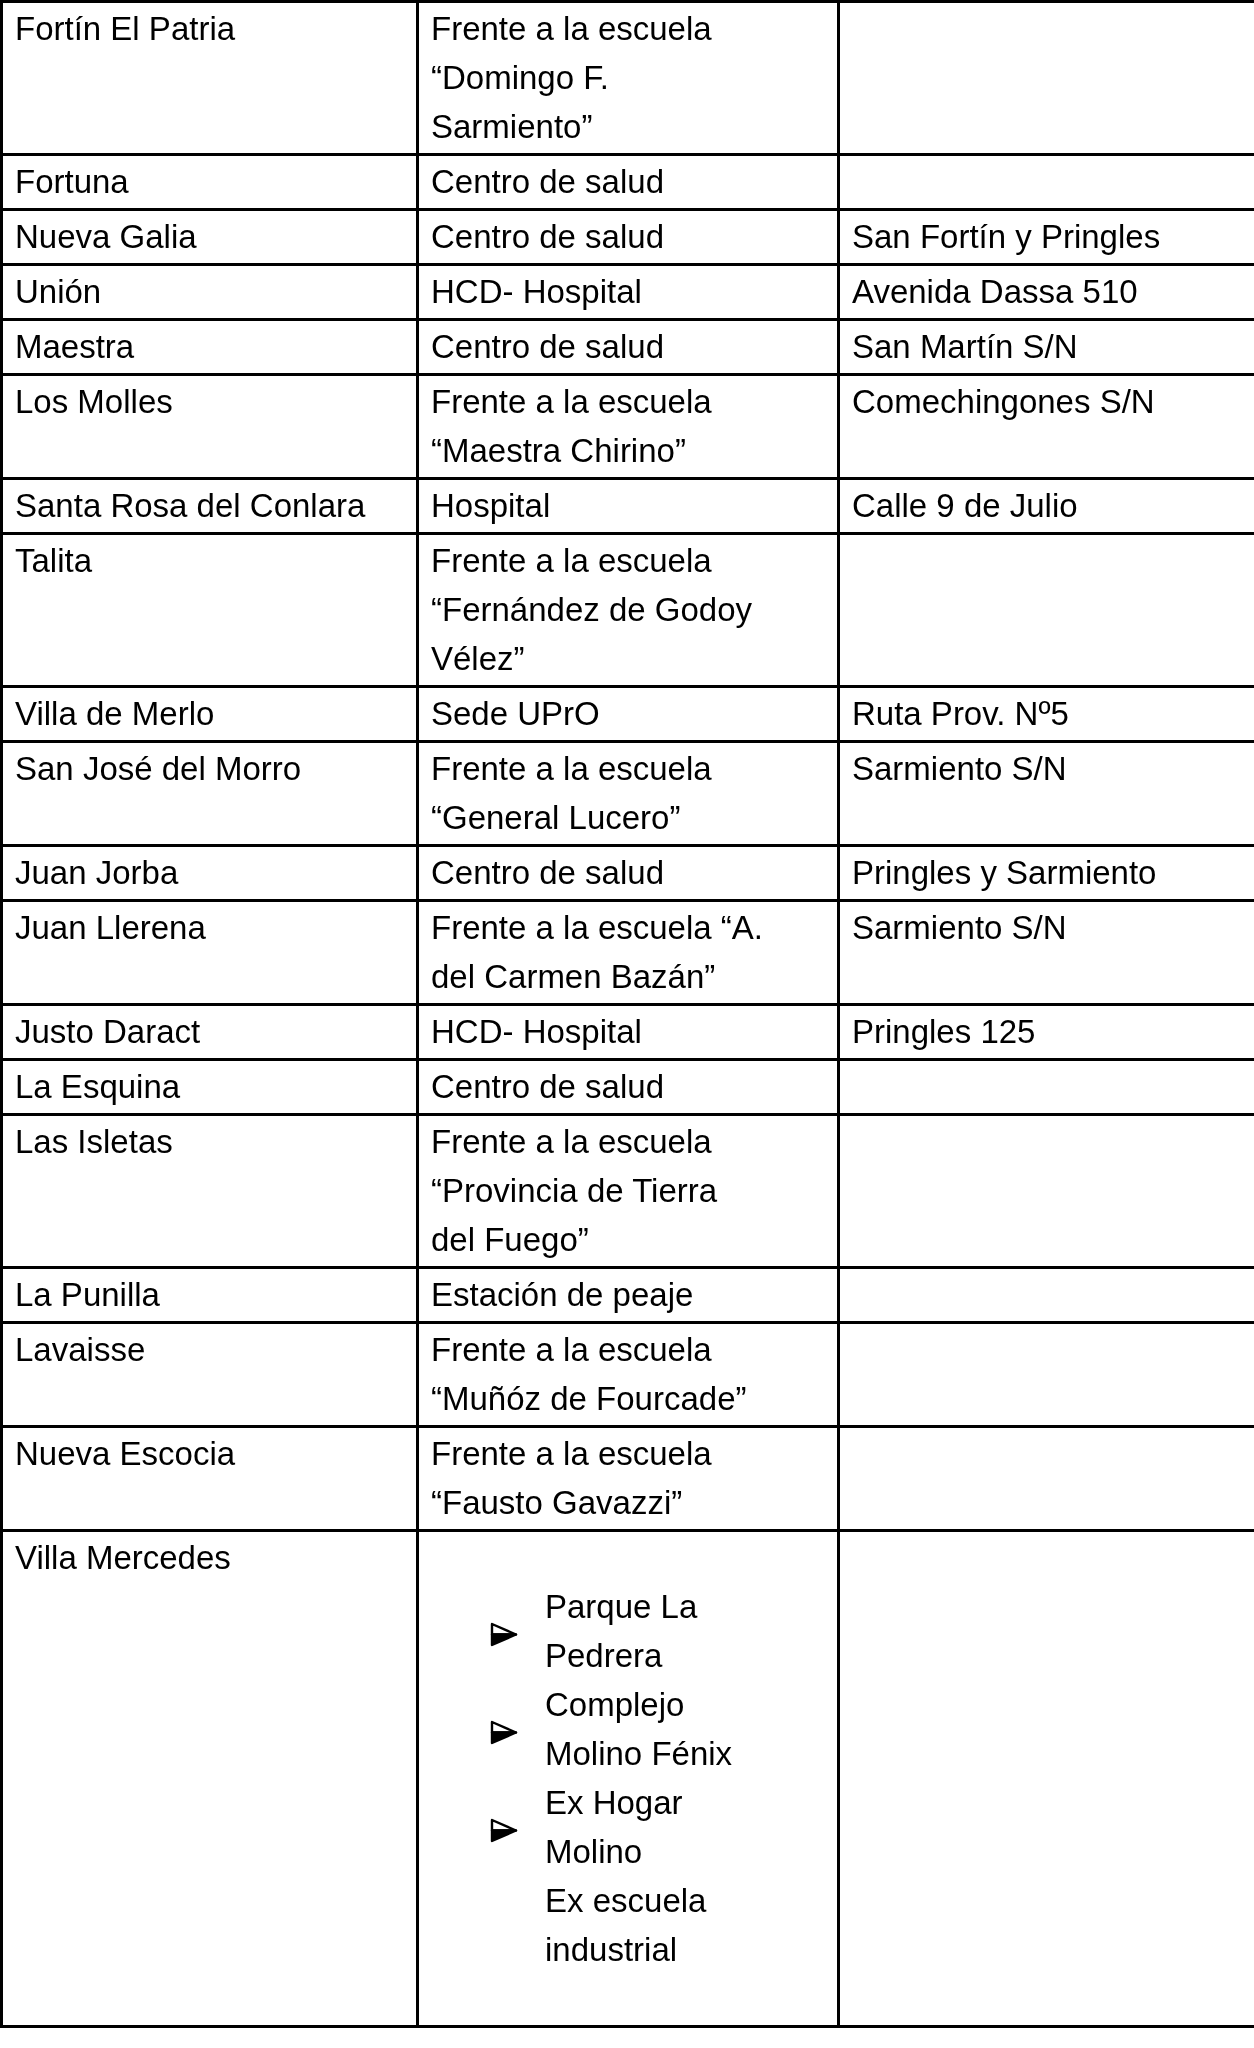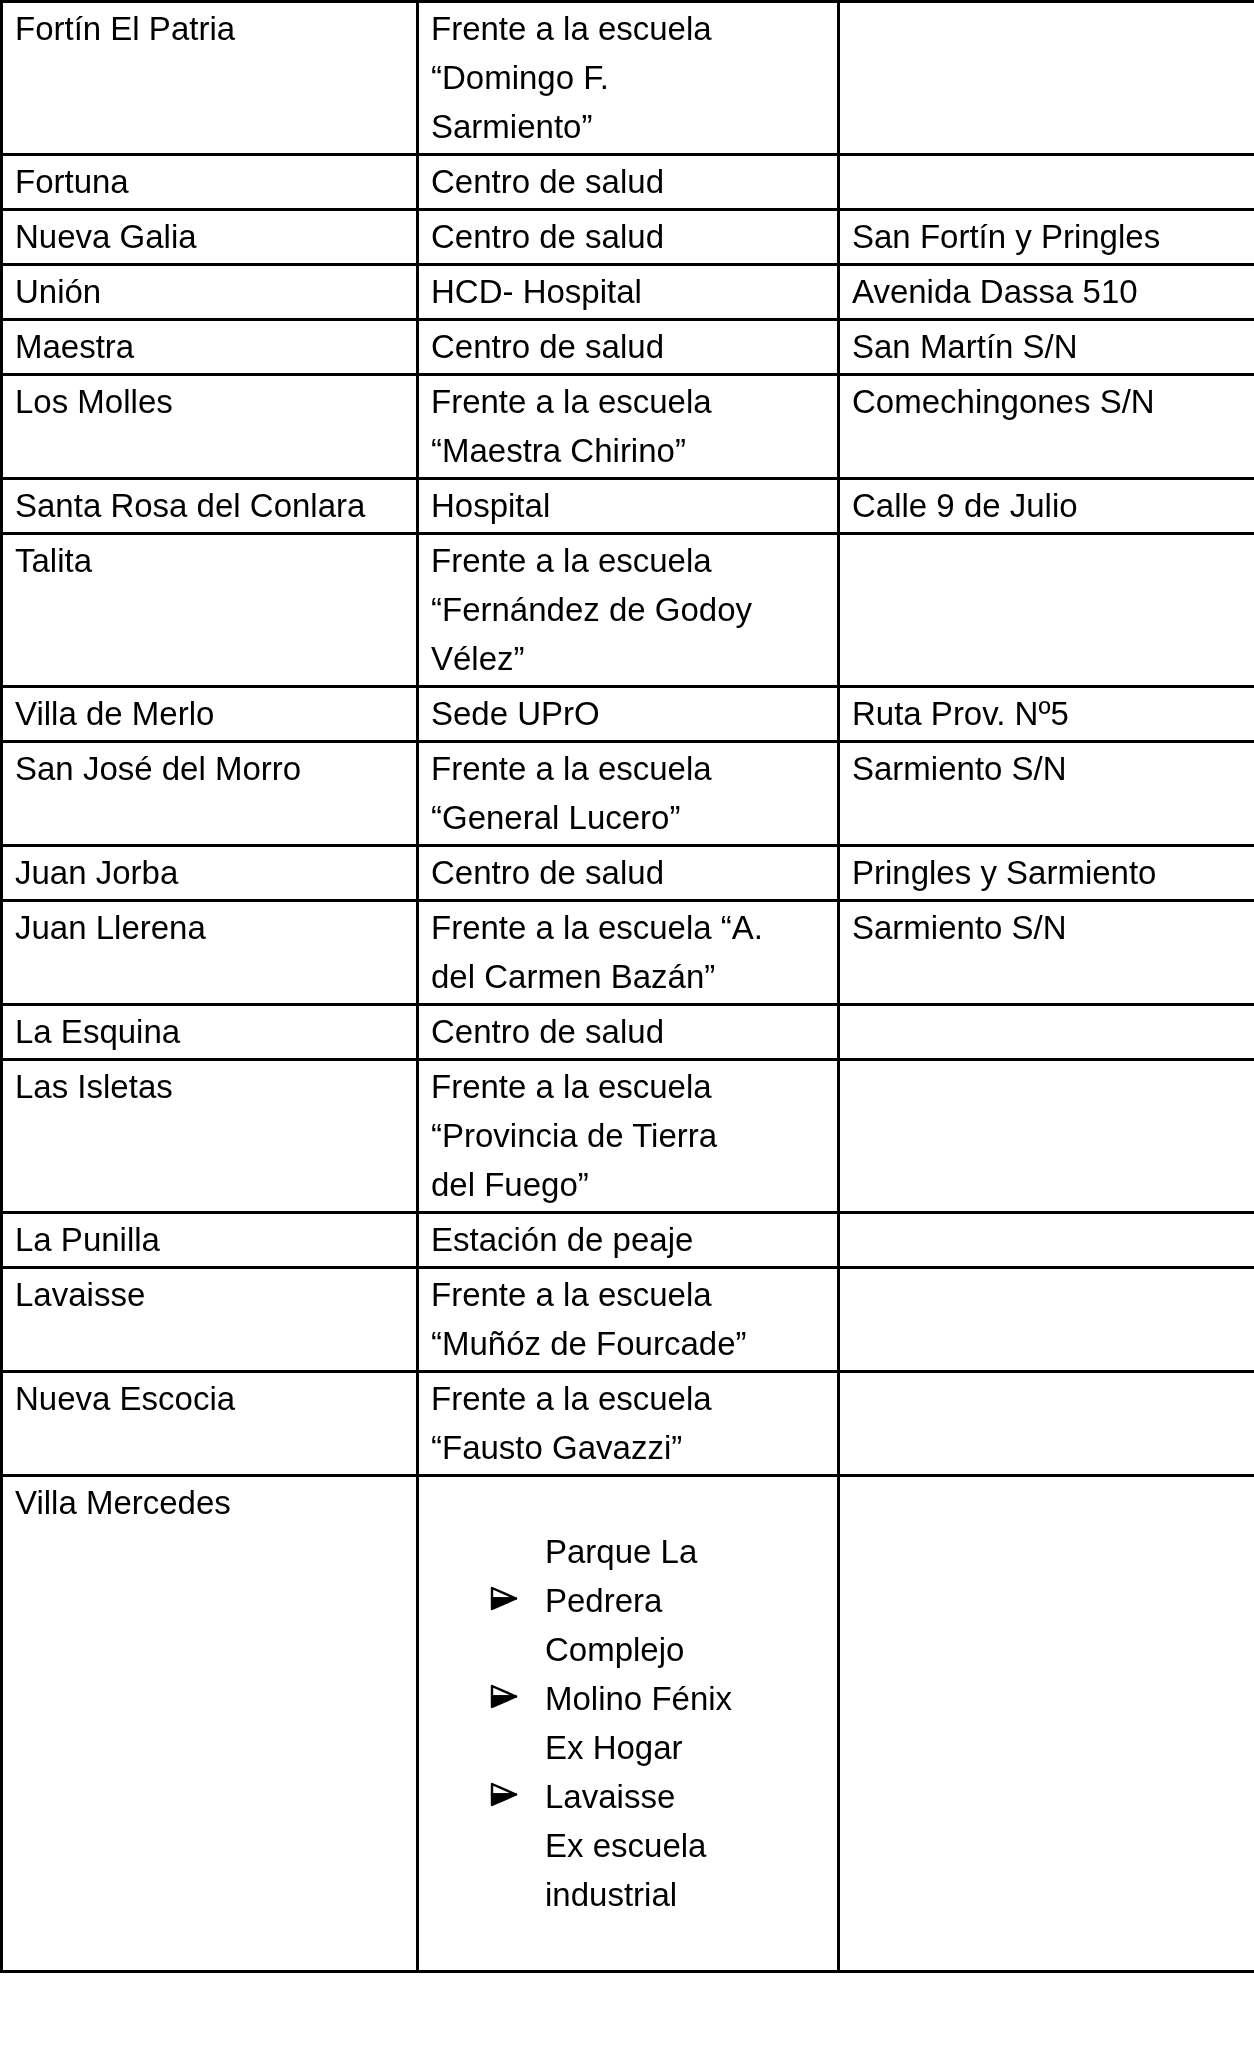--- a/index.html
+++ b/index.html
@@ -27,21 +27,21 @@
     white-space: pre-line;
     overflow: hidden;
     word-wrap: break-word;
   }
   
   .cell-list {
     white-space: normal;
   }
   .list-item {
     display: flex;
-    align-items: flex-end;
+    align-items: center;
     padding-left: 58px;
   }
   .list-item .bullet {
     flex: 0 0 auto;
     width: 30px;
     margin-right: 26px;
     padding-top: 11px;
   }
   .list-item .item-text {
     white-space: pre-line;
@@ -119,20 +119,25 @@
       <td>Centro de salud</td>
       <td>Pringles y Sarmiento</td>
     </tr>
     <tr>
       <td>Juan Llerena</td>
       <td>Frente a la escuela “A.
 del Carmen Bazán”</td>
       <td>Sarmiento S/N</td>
     </tr>
     <tr>
+      <td>Justo Daract</td>
+      <td>HCD- Hospital</td>
+      <td>Pringles 125</td>
+    </tr>
+    <tr>
       <td>La Esquina</td>
       <td>Centro de salud</td>
       <td></td>
     </tr>
     <tr>
       <td>Las Isletas</td>
       <td>Frente a la escuela
 “Provincia de Tierra
 del Fuego”</td>
       <td></td>
@@ -179,21 +184,21 @@
 Molino Fénix</span>
           </div>
           <div class="list-item">
             <span class="bullet">
               <svg width="30" height="27" viewBox="0 0 30 27">
                 <polygon points="3,3 27,13.5 3,13.5" fill="#ffffff" stroke="#000000" stroke-width="2.4" stroke-linejoin="round"></polygon>
                 <polygon points="3,13.5 27,13.5 3,24" fill="#000000" stroke="#000000" stroke-width="2.4" stroke-linejoin="round"></polygon>
               </svg>
             </span>
             <span class="item-text">Ex Hogar
-Lavaisse</span>
+Molino</span>
           </div>
           <div class="list-item">
             <span class="bullet">
               
             </span>
             <span class="item-text">Ex escuela
 industrial</span>
           </div>
         </div>
       </td>

